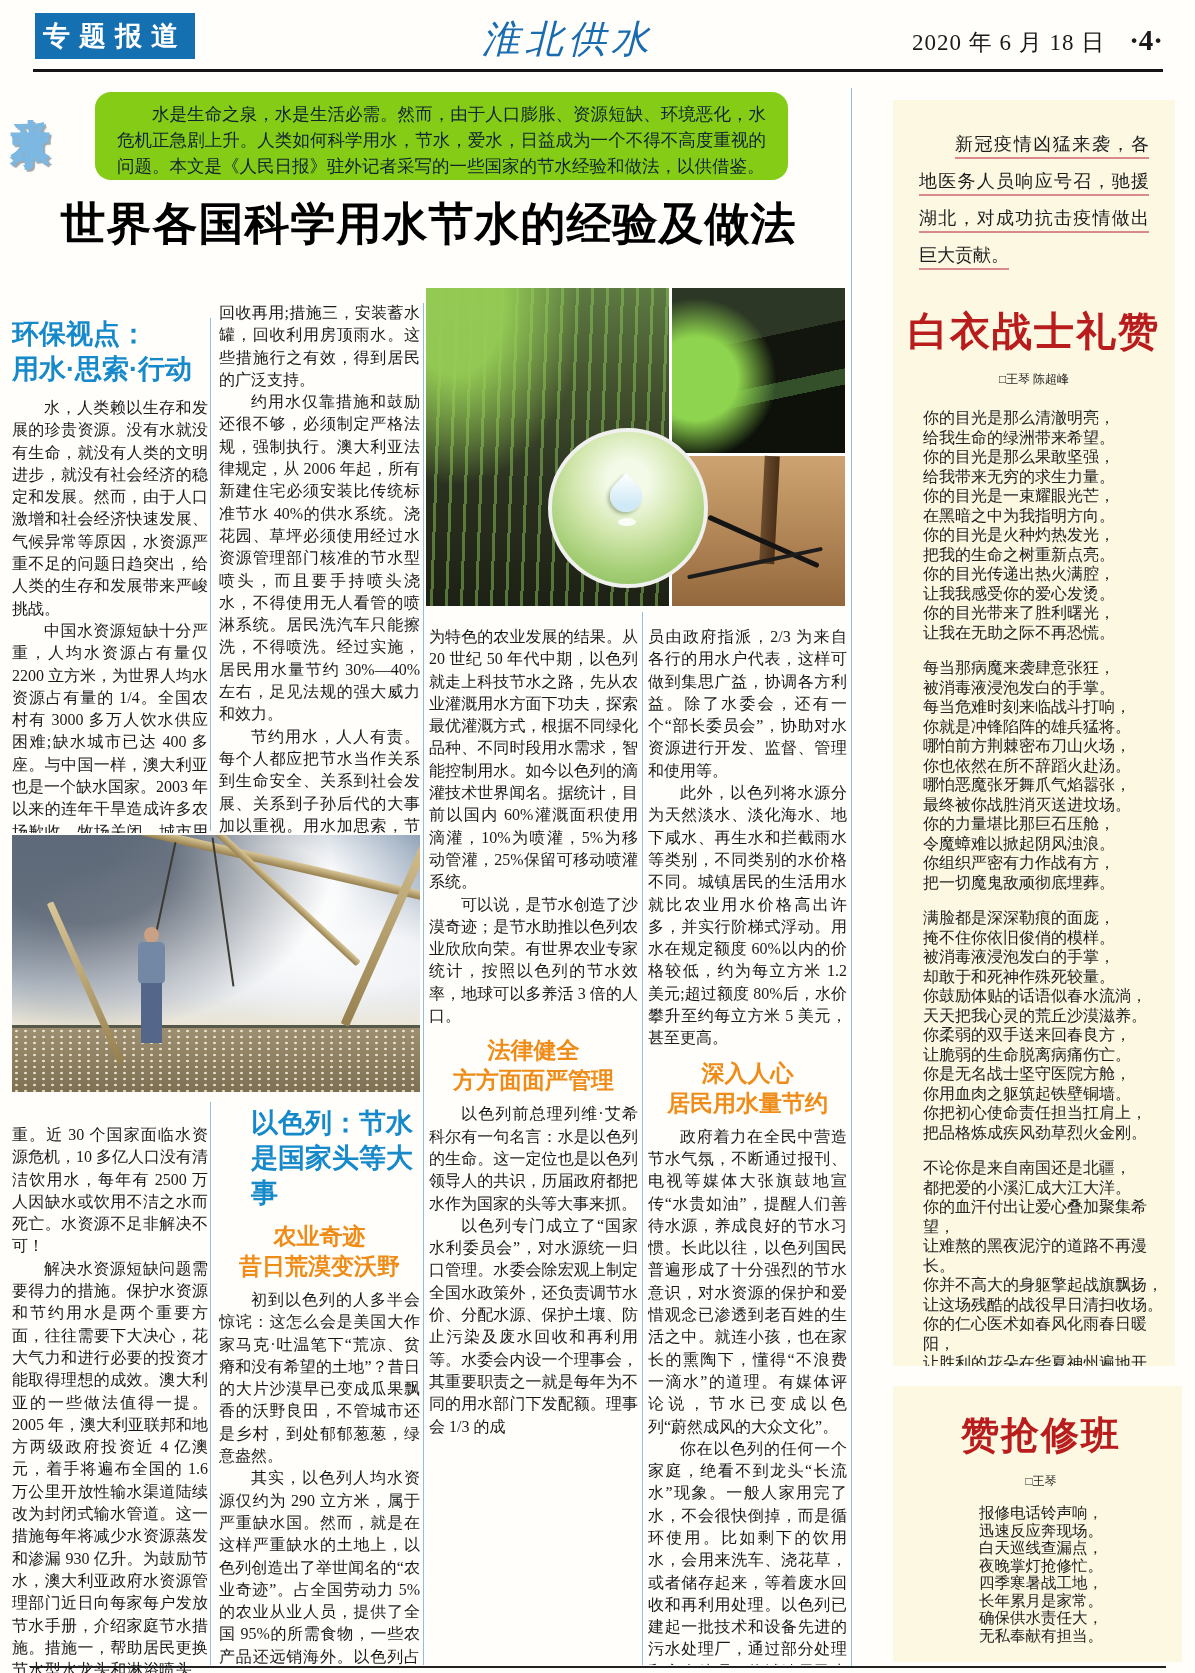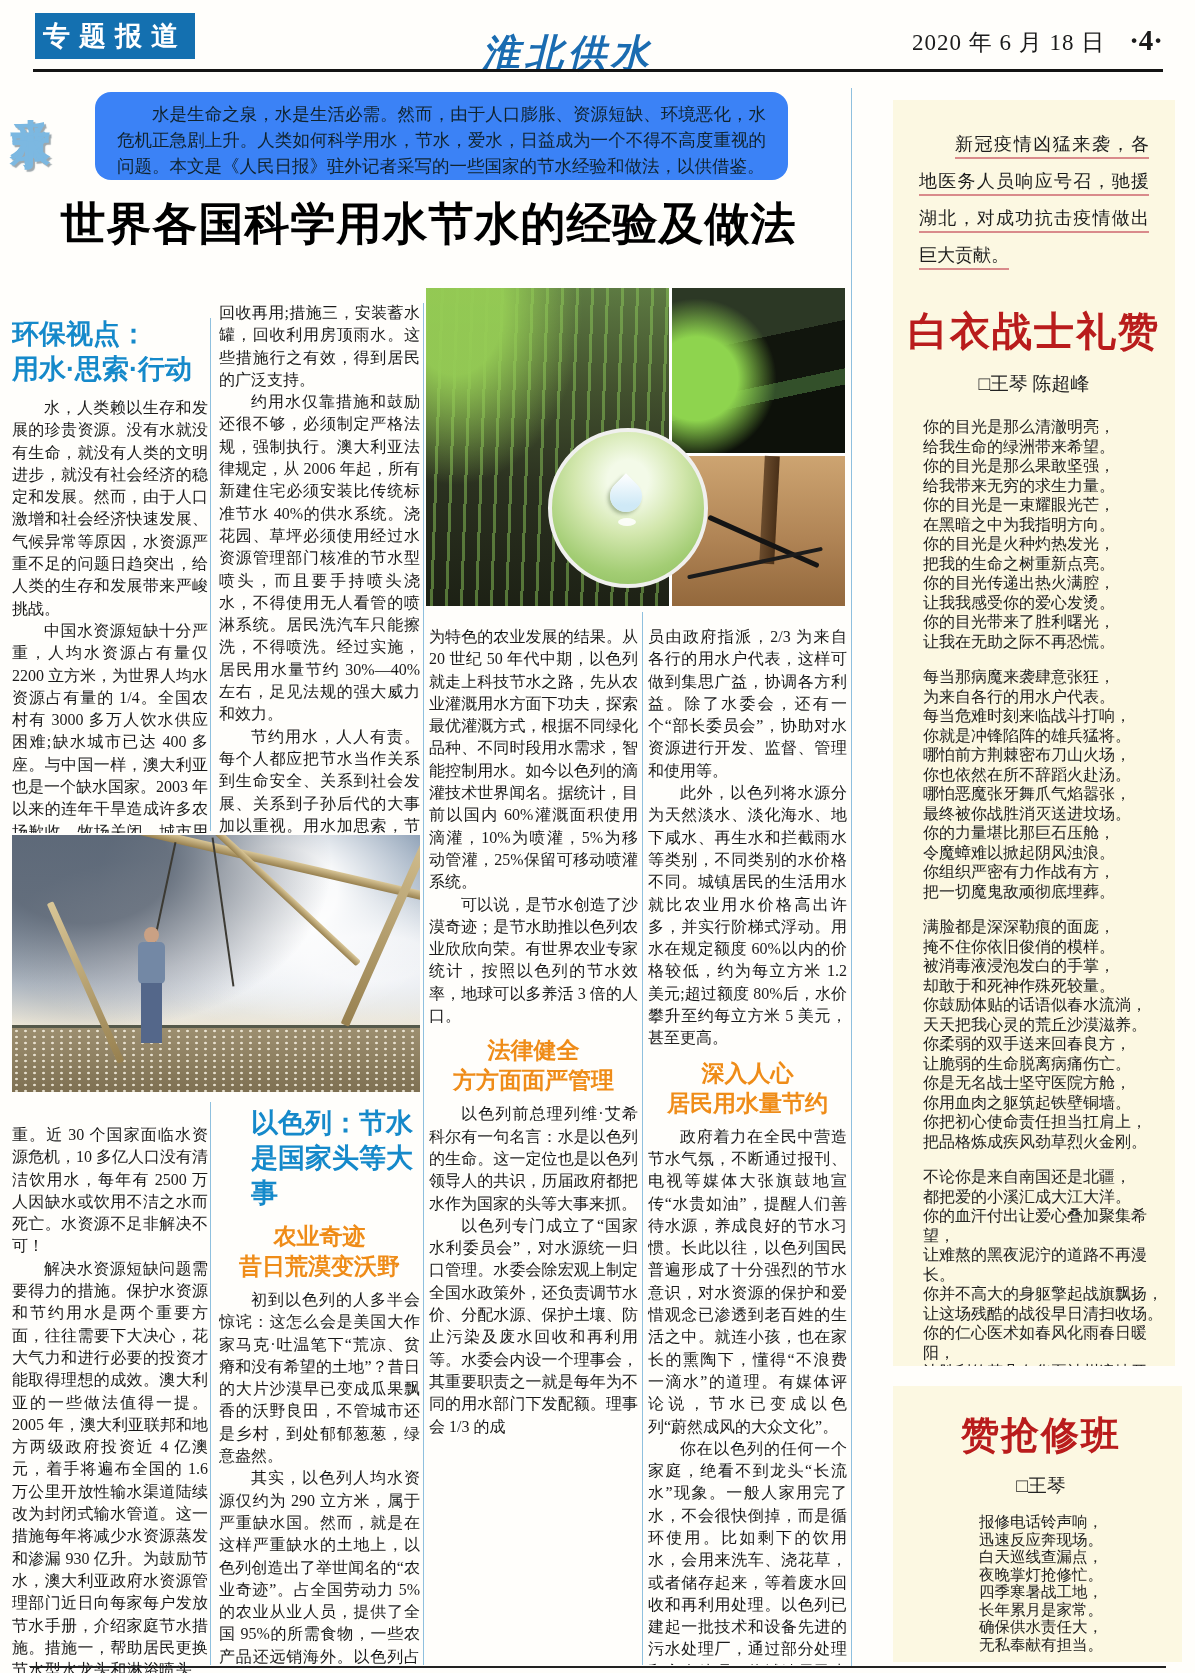--- a/index.html
+++ b/index.html
@@ -3,35 +3,35 @@
 <meta charset="utf-8">
 <style>
   html,body{margin:0;padding:0;background:#9a9a9a;}
   .page{position:relative;width:1195px;height:1673px;margin:0 auto;background:#fffefb;
         font-family:"Liberation Serif","DejaVu Serif",serif;color:#1a1a1a;overflow:hidden;}
 
   
   .badge{position:absolute;left:35px;top:13px;width:160px;height:46px;background:#1470b0;
          color:#fff;font-family:"Liberation Sans","DejaVu Sans",sans-serif;font-weight:bold;
          font-size:27px;letter-spacing:9px;display:flex;align-items:center;justify-content:center;}
-  .paper-title{position:absolute;left:448px;top:28px;width:240px;text-align:center;color:#1a6cb1;
-         font-size:38px;font-weight:bold;font-style:italic;letter-spacing:5px;}
+  .paper-title{position:absolute;left:448px;top:14px;width:240px;text-align:center;color:#1a6cb1;
+         font-size:38px;font-weight:normal;font-style:italic;letter-spacing:5px;}
   .mast-right{position:absolute;right:32px;top:24px;display:flex;align-items:baseline;gap:24px;}
   .mast-date{font-size:23px;letter-spacing:1px;}
   .mast-page{font-size:29px;font-weight:bold;}
   .header-rule{position:absolute;left:33px;top:69px;width:1130px;height:3px;background:#141414;}
   .page-bottom-rule{position:absolute;left:30px;top:1666px;width:1136px;height:2px;background:#222;}
 
   
   .vtitle{position:absolute;left:4px;top:88px;height:270px;writing-mode:vertical-rl;
           font-family:"Liberation Sans","DejaVu Sans",sans-serif;font-weight:bold;font-size:40px;
           color:#7cb8e1;text-shadow:2px 2px 1px #9fa8ad;letter-spacing:3px;}
 
   
-  .lede{position:absolute;left:95px;top:92px;width:693px;height:88px;background:#3b82f6;
+  .lede{position:absolute;left:95px;top:92px;width:693px;height:88px;background:#84cc16;
         border-radius:16px;box-sizing:border-box;padding:9px 22px;}
   .lede p{margin:0;font-size:17.5px;line-height:26px;text-indent:2em;text-align:justify;color:#10232e;}
   .headline{position:absolute;left:12px;top:194px;width:833px;text-align:center;
         font-family:"Liberation Sans","DejaVu Sans",sans-serif;font-weight:900;font-size:45px;
         letter-spacing:1px;color:#000;}
 
   
   .col{position:absolute;overflow:hidden;font-size:16px;line-height:22.3px;text-align:justify;}
   .col p{margin:0;text-indent:2em;}
   .col p.cont{text-indent:0;}
@@ -102,21 +102,21 @@
 
   
   .cream{position:absolute;background:#fcf8e2;overflow:hidden;}
   #creambox1{left:893px;top:100px;width:282px;height:1266px;}
   #creambox2{left:893px;top:1386px;width:282px;height:276px;padding-left:7px;}
   .note{margin:26px 26px 0;font-size:18px;line-height:37px;text-align:justify;text-indent:2em;color:#1c1c1c;
         text-decoration:underline;text-decoration-color:#d98b8b;text-decoration-thickness:1.5px;text-underline-offset:7px;}
   .poem-title{margin-top:30px;text-align:center;font-family:"Liberation Sans","DejaVu Sans",sans-serif;
         font-weight:bold;font-size:40px;letter-spacing:2px;color:#b91c1c;}
   .poem-title.small{font-size:38px;margin-top:24px;}
-  .poem-byline{text-align:center;font-size:19px;margin-top:12px;color:#222;}
+  .poem-byline{text-align:center;font-size:12px;margin-top:12px;color:#222;}
   .poem{margin:20px 0 0 30px;font-size:16px;line-height:19.5px;color:#222;}
   .stanza{margin-bottom:16px;}
   .poem2{margin-top:14px;text-align:center;font-size:15.5px;line-height:17.5px;color:#222;}
 </style>
 </head>
 <body>
 
 <div class="page">
 
   <div class="badge">专题报道</div>
@@ -242,21 +242,21 @@
           <div>在黑暗之中为我指明方向。</div>
           <div>你的目光是火种灼热发光，</div>
           <div>把我的生命之树重新点亮。</div>
           <div>你的目光传递出热火满腔，</div>
           <div>让我我感受你的爱心发烫。</div>
           <div>你的目光带来了胜利曙光，</div>
           <div>让我在无助之际不再恐慌。</div>
         </div>
       <div class="stanza">
           <div>每当那病魔来袭肆意张狂，</div>
-          <div>为来自各行的用水户代表。</div>
+          <div>被消毒液浸泡发白的手掌。</div>
           <div>每当危难时刻来临战斗打响，</div>
           <div>你就是冲锋陷阵的雄兵猛将。</div>
           <div>哪怕前方荆棘密布刀山火场，</div>
           <div>你也依然在所不辞蹈火赴汤。</div>
           <div>哪怕恶魔张牙舞爪气焰嚣张，</div>
           <div>最终被你战胜消灭送进坟场。</div>
           <div>你的力量堪比那巨石压舱，</div>
           <div>令魔蟑难以掀起阴风浊浪。</div>
           <div>你组织严密有力作战有方，</div>
           <div>把一切魔鬼敌顽彻底埋葬。</div>

